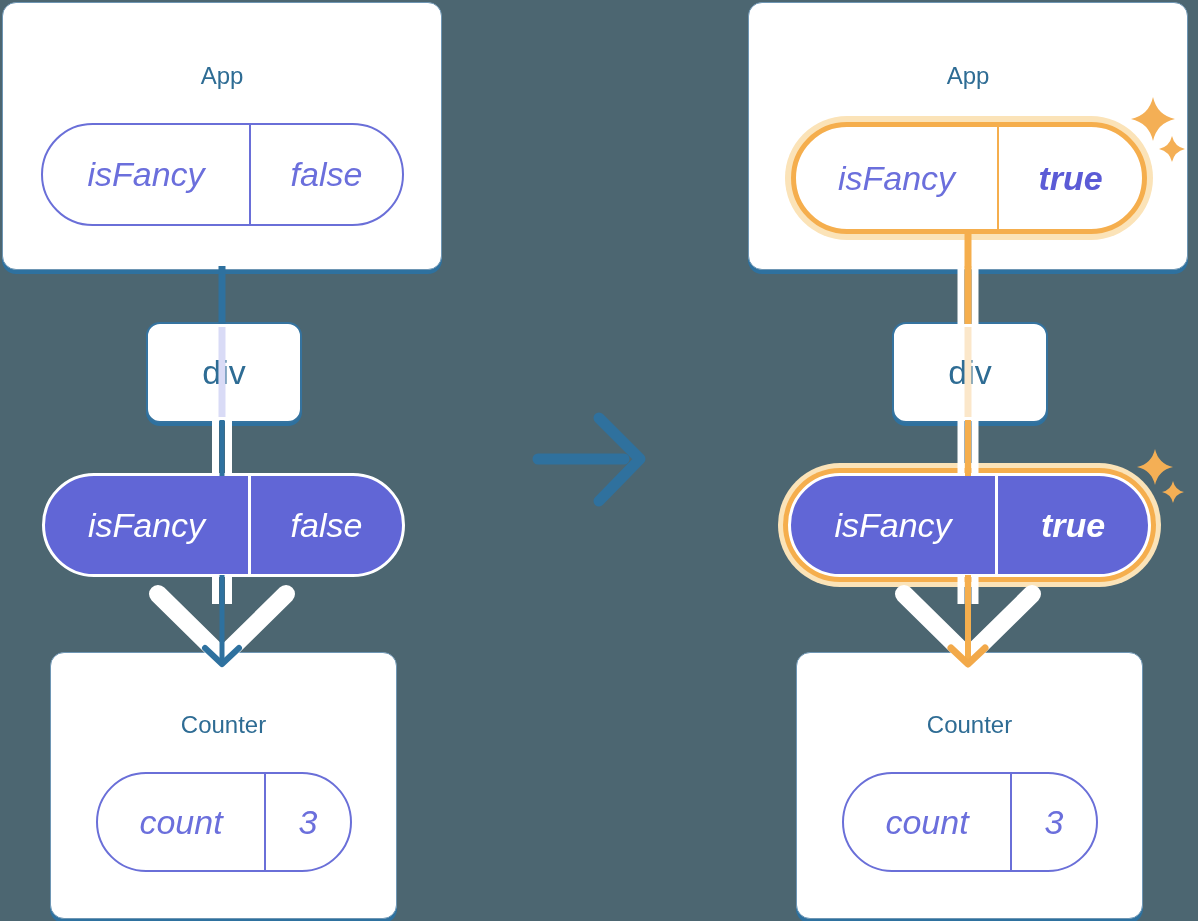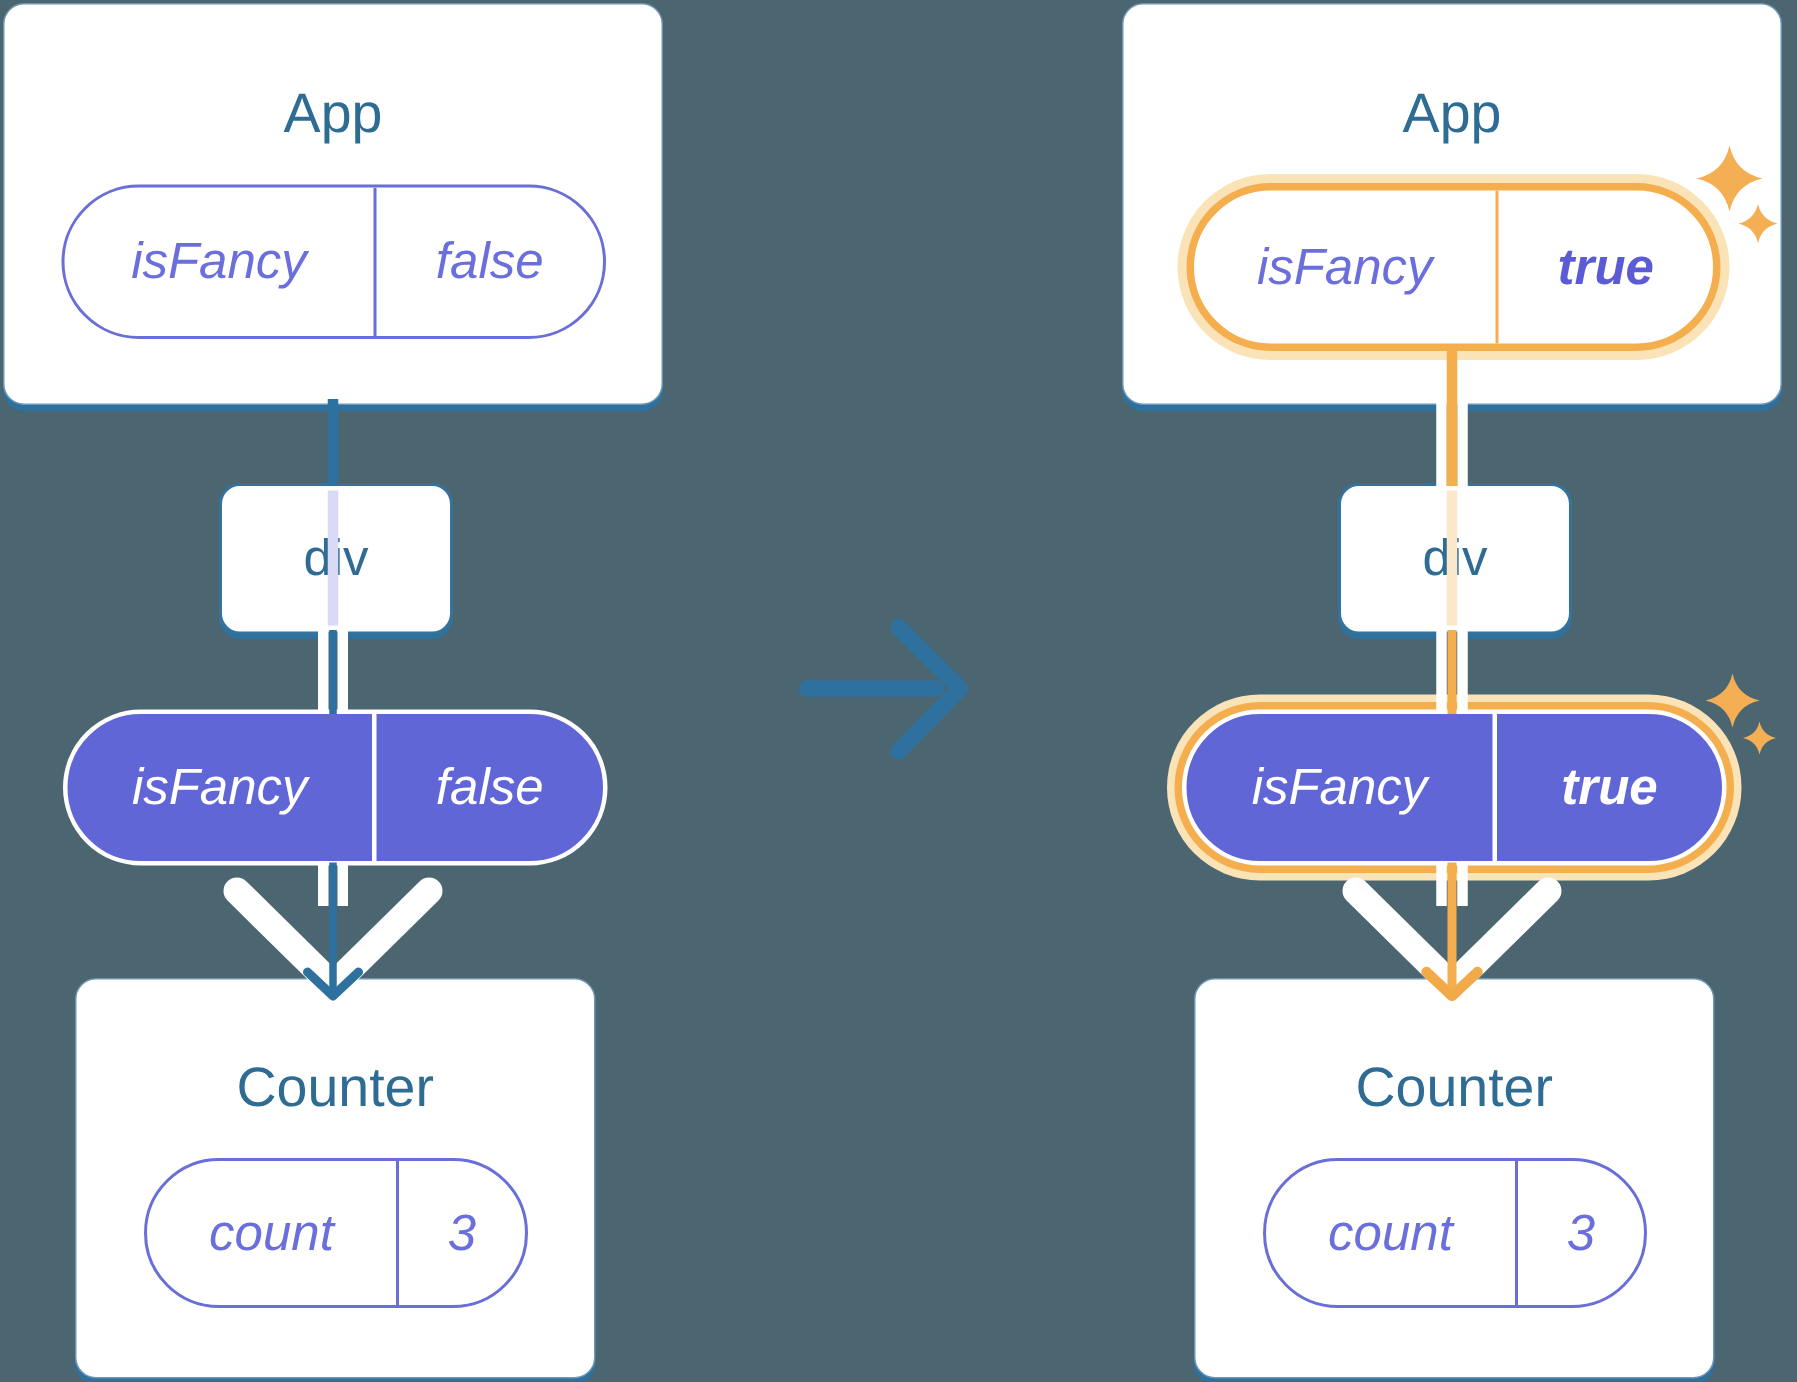--- a/index.html
+++ b/index.html
@@ -8,21 +8,21 @@
     background:#4C6671;
     font-family:"Liberation Sans", sans-serif;
   }
   .card{
     position:absolute;background:#fff;border-radius:14px;
     border:1px solid #6e96b4;
     box-shadow:0 4px 0 #2E719F;
   }
   .card-title{
     position:absolute;left:0;right:0;text-align:center;
-    font-size:37px;font-weight:500;color:#2E6C94;line-height:40px;
+    font-size:24px;font-weight:500;color:#2E6C94;line-height:40px;
   }
   .divbox{
     position:absolute;background:#fff;border-radius:14px;
     border:2px solid #35739F;box-shadow:0 3px 0 #2E719F;
     display:flex;align-items:center;justify-content:center;
     font-size:34px;font-weight:500;color:#2E6C94;
   }
   .pill{
     position:absolute;display:flex;align-items:stretch;
     border-radius:60px;box-sizing:border-box;overflow:hidden;font-style:italic;

